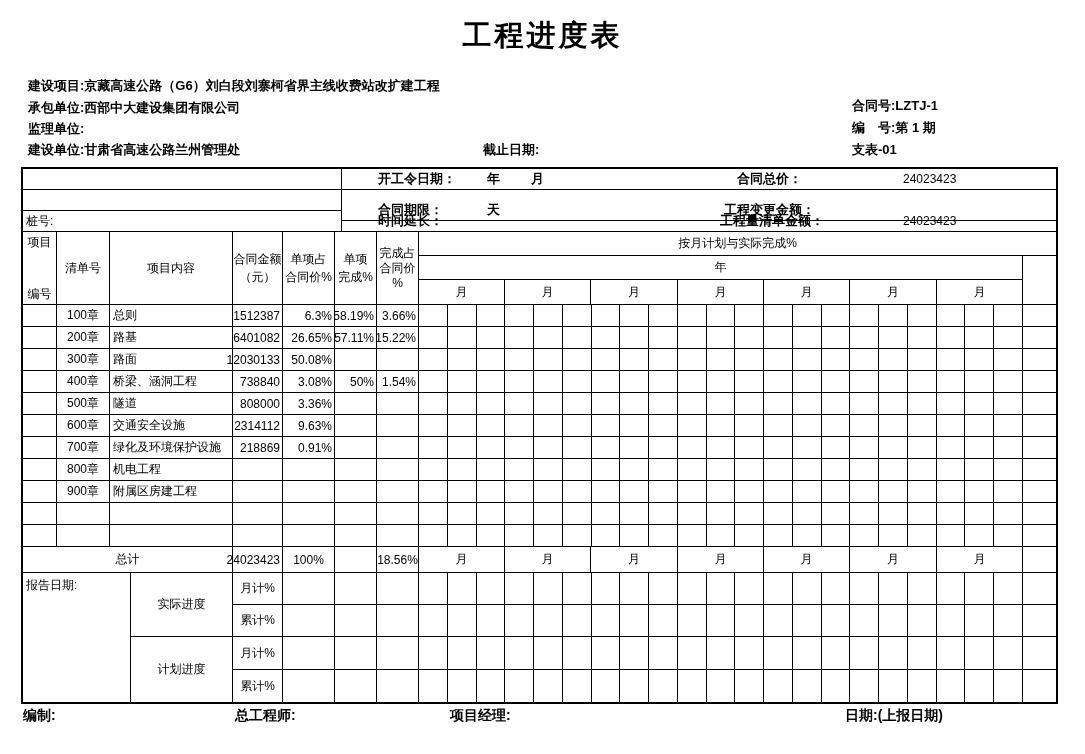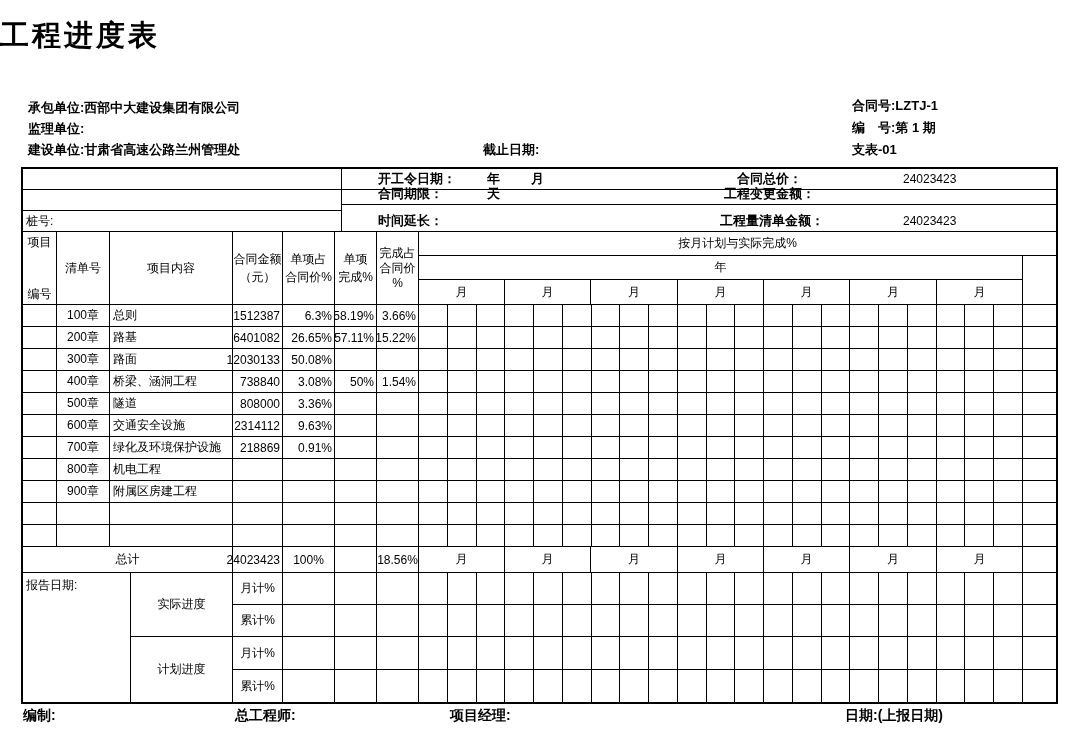--- a/index.html
+++ b/index.html
@@ -1,19 +1,19 @@
 <!DOCTYPE html>
 <html><head>
 <meta charset="utf-8">
 <style>
   *{box-sizing:border-box;margin:0;padding:0}
   body{background:#fff}
   #canvas{position:relative;width:1085px;height:754px;background:#fff;color:#000;
           font-family:"Liberation Sans","DejaVu Sans",sans-serif;overflow:hidden}
-  .title{position:absolute;left:0;right:0;top:16px;font-size:29px;font-weight:bold;
+  .title{position:absolute;left:0;right:0;top:16px;text-align:center;font-size:29px;font-weight:bold;
          letter-spacing:3px;font-family:"DejaVu Serif","Liberation Serif",serif}
   .info{position:absolute;font-size:13px;font-weight:bold;white-space:pre}
   .cell{position:absolute;display:flex;align-items:center;font-size:12px}
   .outer{position:absolute;left:21px;top:167px;width:1037px;height:537px;border:2px solid #000}
   .br{border-right:1px solid #000}
   .bb{border-bottom:1px solid #000}
   .tc{justify-content:center;}
   .tr{justify-content:flex-end;padding-right:2px}
   .trow{position:absolute;left:23px;width:1033px;height:22px;display:flex}
   .trow>div{display:flex;align-items:center;font-size:12px}
@@ -28,40 +28,41 @@
   .val{position:absolute;top:0;height:100%;display:flex;align-items:center;font-size:12px}
   .foot{position:absolute;top:707px;font-size:14px;font-weight:bold}
 </style>
 </head>
 <body>
 
 <div id="canvas">
 
   <div class="title">工程进度表</div>
 
+  <div class="info" style="left:28px;top:77px">建设项目:京藏高速公路（G6）刘白段刘寨柯省界主线收费站改扩建工程</div>
   <div class="info" style="left:28px;top:99px">承包单位:西部中大建设集团有限公司</div>
   <div class="info" style="left:28px;top:120px">监理单位:</div>
   <div class="info" style="left:28px;top:141px">建设单位:甘肃省高速公路兰州管理处</div>
   <div class="info" style="left:483px;top:141px">截止日期:</div>
   <div class="info" style="left:852px;top:97px">合同号:LZTJ-1</div>
   <div class="info" style="left:852px;top:119px">编　号:第 1 期</div>
   <div class="info" style="left:852px;top:141px">支表-01</div>
 
   <div class="outer"></div>
 
   <div class="cell br bb" style="left:23px;top:169px;width:319px;height:21px"></div>
   <div class="cell bb" style="left:342px;top:169px;width:714px;height:21px;position:absolute">
     <span class="lbl" style="left:36px">开工令日期：</span>
     <span class="lbl" style="left:145px">年</span>
     <span class="lbl" style="left:189px">月</span>
     <span class="lbl" style="left:395px">合同总价：</span>
     <span class="val" style="left:561px">24023423</span>
   </div>
   <div class="cell br bb" style="left:23px;top:190px;width:319px;height:21px"></div>
-  <div class="cell bb" style="left:342px;top:184px;width:714px;height:21px">
+  <div class="cell bb" style="left:342px;top:200px;width:714px;height:21px">
     <span class="lbl" style="left:36px">合同期限：</span>
     <span class="lbl" style="left:145px">天</span>
     <span class="lbl" style="left:382px">工程变更金额：</span>
   </div>
   <div class="cell br bb pl3" style="left:23px;top:211px;width:319px;height:21px">桩号:</div>
   <div class="cell bb" style="left:342px;top:211px;width:714px;height:21px">
     <span class="lbl" style="left:36px">时间延长：</span>
     <span class="lbl" style="left:378px">工程量清单金额：</span>
     <span class="val" style="left:561px">24023423</span>
   </div>

